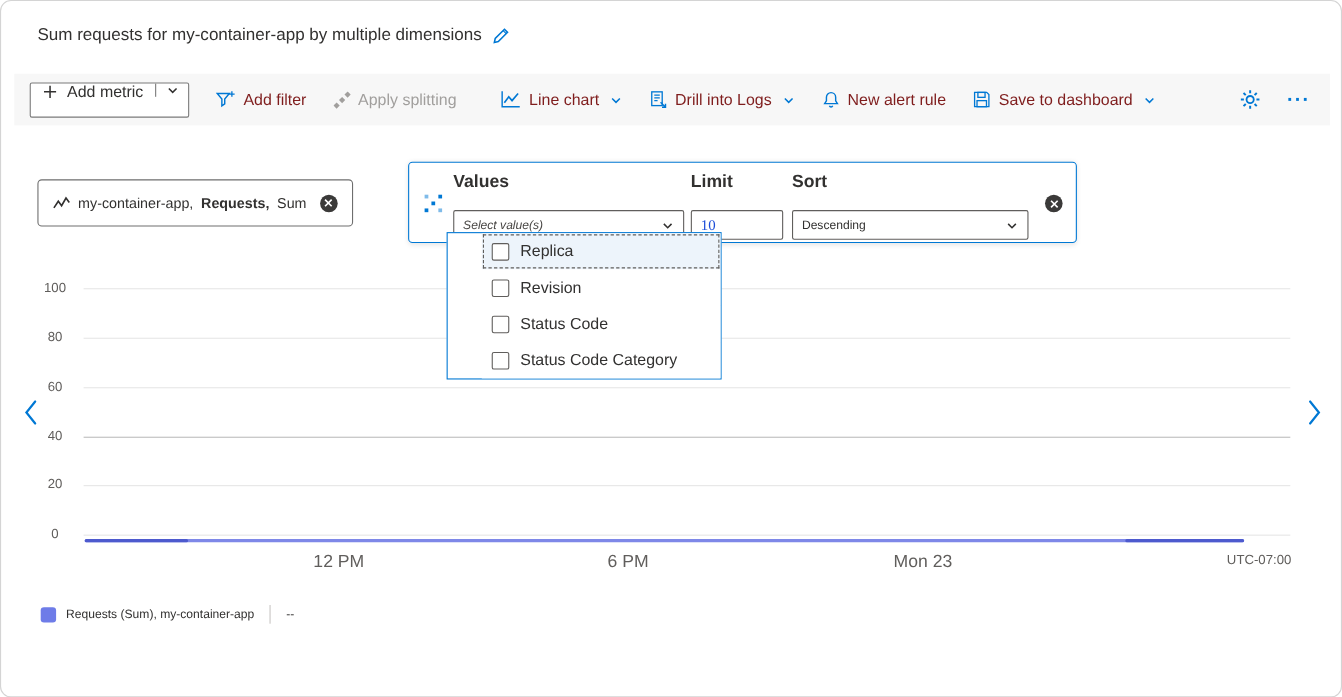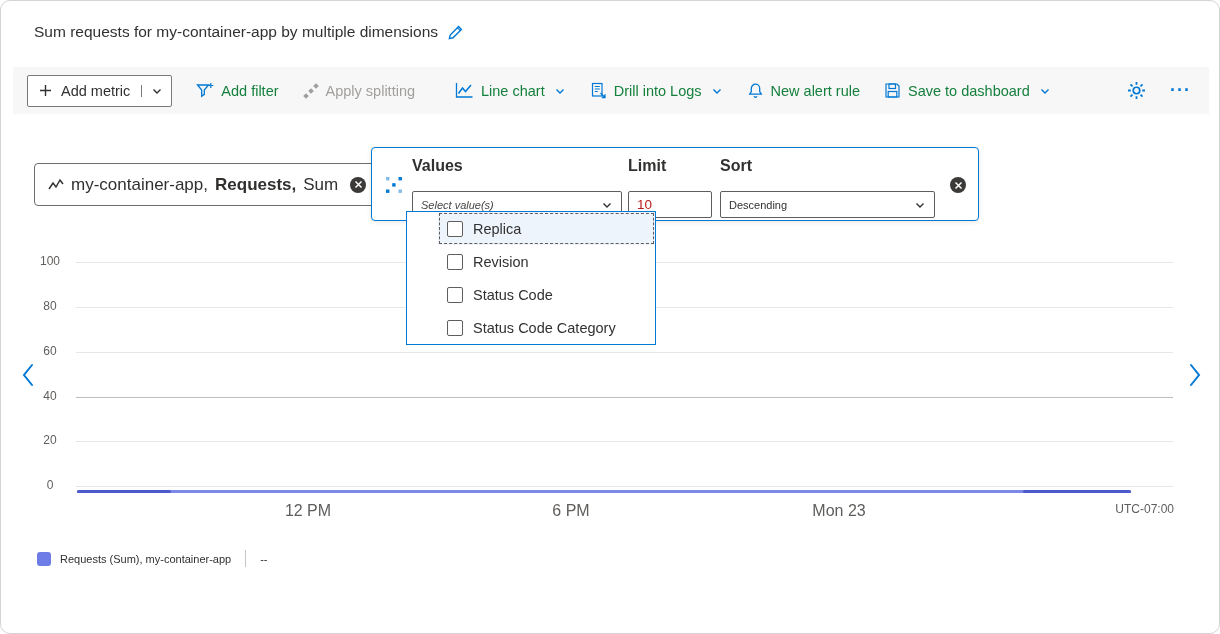--- a/index.html
+++ b/index.html
@@ -27,48 +27,48 @@
   .toolbar {
     position: absolute; left: 12px; top: 66px;
     width: 1196px; height: 47px;
     background: #f7f7f7;
     display: flex; align-items: center;
     padding: 0 14px;
     gap: 24px;
     font-size: 14.5px;
   }
   .split-btn {
-    display: flex; align-items: center;
+    display: flex; align-items: flex-start;
     background: #ffffff; border: 1px solid #7a7a7a; border-radius: 2px;
     height: 32px; cursor: pointer;
   }
   .split-main { display:flex; align-items:center; gap:9px; padding: 0 11px; }
   .split-chev {
     display:flex; align-items:center; justify-content:center;
     width: 30px; border-left: 1px solid #7a7a7a;
   }
   .cmd {
     display: flex; align-items: center; gap: 7px;
-    color: #15803d; cursor: pointer; white-space: nowrap;
+    color: #7f1d1d; cursor: pointer; white-space: nowrap;
   }
   .cmd .chev { margin-left: 2px; display:flex; }
   .cmd.disabled { color: #a19f9d; cursor: default; }
   .cmd.gap-left { margin-left: 16px; }
   .gear-cmd { margin-left: auto; }
   .more-cmd { color:#0078d4; font-weight:bold; font-size:18px; letter-spacing:1px; cursor:pointer; padding-right:4px; }
   .icon { display: inline-flex; align-items: center; }
 
   
   .metric-pill {
     position: absolute; left: 33px; top: 162px;
     height: 43px;
     display: flex; align-items: center; gap: 7px;
     padding: 0 13px;
     border: 1px solid #6e6e6e; border-radius: 4px;
-    background: #fff; font-size: 17px; cursor: pointer;
+    background: #fff; font-size: 13px; cursor: pointer;
   }
   .metric-pill b { font-weight: bold; }
   .close-circle {
     width: 16px; height: 16px; border-radius: 50%;
     background: #3b3a39; display: inline-flex;
     align-items: center; justify-content: center;
     margin-left: 5px; cursor: pointer; flex-shrink: 0;
   }
 
   
@@ -90,22 +90,22 @@
     display: flex; align-items: center; justify-content: space-between;
     height: 27px; padding: 0 8px; background: #fff;
     border: 1px solid #605e5c; border-radius: 2px;
     font-size: 11px; cursor: pointer;
   }
   .sp-values .select { width: 210px; }
   .sp-sort .select { width: 215px; }
   .placeholder-text { font-style: italic; color: #484644; }
   .limit-input {
     width: 84px; height: 27px; border: 1px solid #605e5c; border-radius: 2px;
-    padding: 0 8px; font-size: 13.5px; font-family: Liberation Sans, sans-serif;
-    color: #b91c1c;
+    padding: 0 8px; font-size: 13.5px; font-family: Liberation Serif, serif;
+    color: #1d4ed8;
   }
   .panel-close { position: absolute; right: 12px; top: 29px; margin: 0; }
 
   
   .dropdown {
     position: absolute; left: 405px; top: 210px;
     width: 250px;
     background: #fff; border: 1px solid #0078d4;
     z-index: 30;
     padding-left: 31px;

